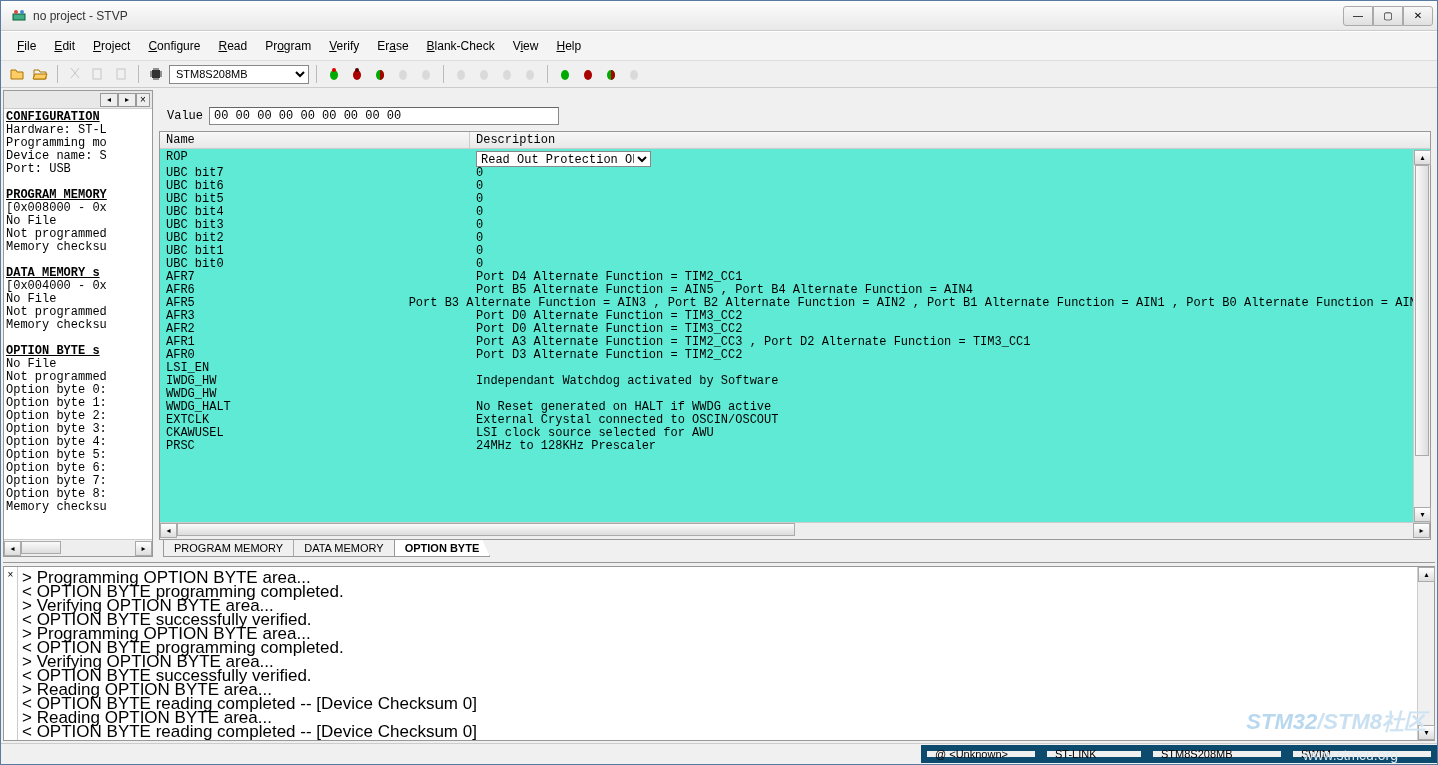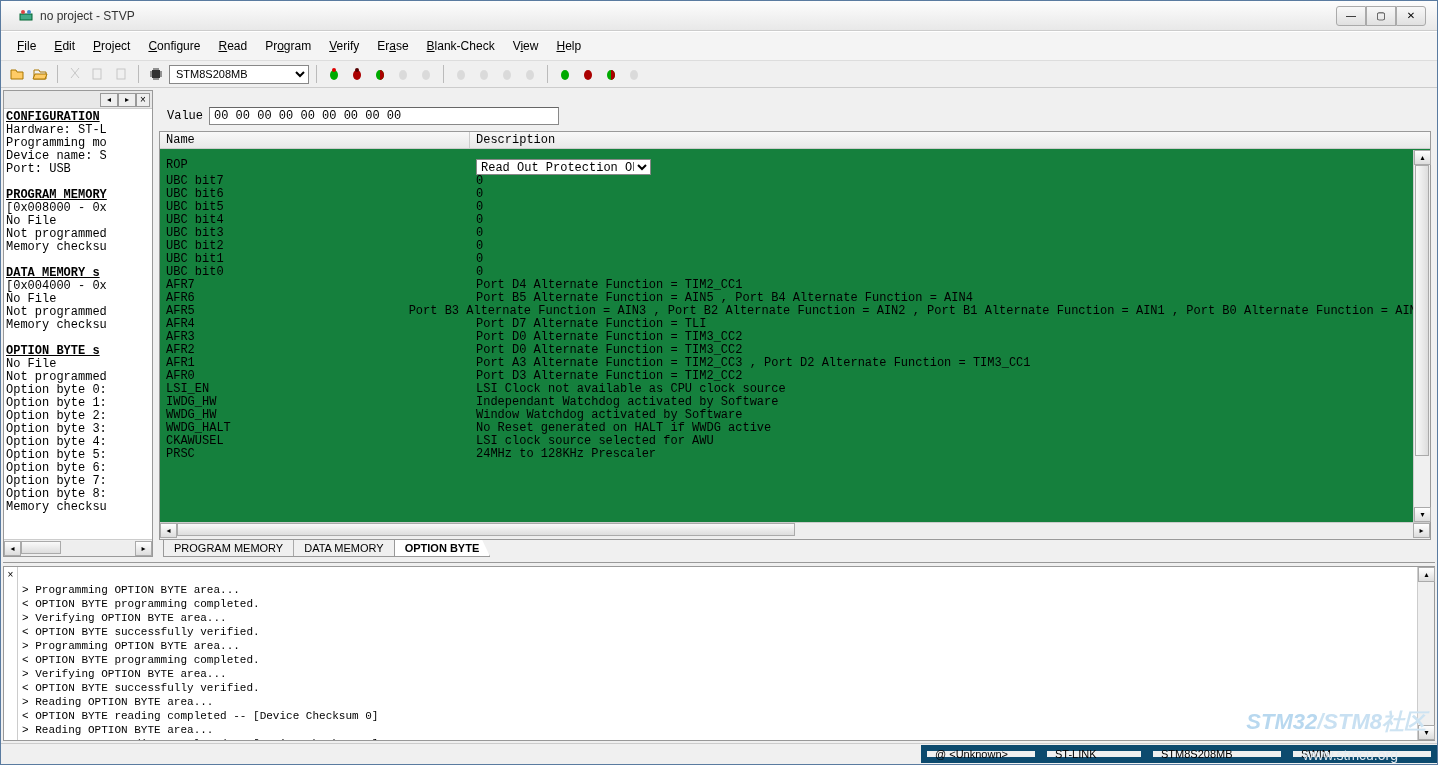--- a/index.html
+++ b/index.html
@@ -1,18 +1,18 @@
 <!DOCTYPE html>
 <html><head>
 <meta charset="utf-8">
 <style>
 * { box-sizing: border-box; margin: 0; padding: 0; }
 body { font-family: "Segoe UI", Tahoma, sans-serif; font-size: 12px; background: #f0f0f0; overflow: hidden; width: 1438px; height: 765px; }
 .window { border: 1px solid #5a7ba0; background: #f0f0f0; width: 100%; height: 100%; display: flex; flex-direction: column; }
-.titlebar { height: 30px; background: linear-gradient(#fdfdfd, #e8e8e8); display: flex; align-items: center; padding: 0 11px; border-bottom: 1px solid #ccc; }
+.titlebar { height: 30px; background: linear-gradient(#fdfdfd, #e8e8e8); display: flex; align-items: center; padding: 0 4px; border-bottom: 1px solid #ccc; }
 .titlebar-icon { width: 16px; height: 16px; margin: 0 6px; }
 .titlebar-text { flex: 1; font-size: 12px; color: #333; }
 .win-controls { display: flex; gap: 0; }
 .win-btn { width: 30px; height: 20px; border: 1px solid #aaa; background: linear-gradient(#f8f8f8,#e0e0e0); display: flex; align-items: center; justify-content: center; font-size: 10px; cursor: pointer; }
 .win-btn.min { border-radius: 3px 0 0 3px; }
 .win-btn.close { border-radius: 0 3px 3px 0; }
 .menubar { background: #f4f4f4; padding: 4px 8px; border-top: 1px solid #fff; border-bottom: 1px solid #ddd; display: flex; gap: 2px; }
 .menu-item { padding: 3px 8px; cursor: pointer; }
 .menu-item u { text-decoration: underline; }
 .toolbar { background: #f0f0f0; padding: 3px 6px; border-bottom: 1px solid #ccc; display: flex; align-items: center; gap: 3px; }
@@ -26,39 +26,39 @@
 .tab-tiny { width: 18px; height: 14px; border: 1px solid #999; background: #eee; font-size: 8px; display:flex; align-items:center; justify-content:center;}
 .sidebar-content { flex: 1; overflow: hidden; font-family: "Courier New", monospace; font-size: 12px; padding: 2px; line-height: 13px; white-space: nowrap; }
 .section-head { font-weight: bold; text-decoration: underline; }
 .sidebar-hscroll { height: 17px; background: #f0f0f0; border-top: 1px solid #ccc; display: flex; align-items: center; }
 .hscroll-btn { width: 17px; height: 15px; background: linear-gradient(#fff,#ddd); border: 1px solid #aaa; font-size: 8px; display:flex;align-items:center;justify-content:center;}
 .hscroll-track { flex:1; background: #eee; height: 15px; }
 .hscroll-thumb { width: 40px; height: 13px; background: linear-gradient(#fafafa,#ddd); border: 1px solid #aaa; margin-top:0;}
 .mainpane { flex: 1; margin: 13px 2px 2px 0; display: flex; flex-direction: column; min-width: 0; }
 .value-row { padding: 6px 12px; display: flex; align-items: center; gap: 6px; }
 .value-input { border: 1px solid #888; border-top-color:#666; background: #fff; padding: 1px 4px; font-family: "Courier New", monospace; font-size: 12px; width: 350px; height: 18px; }
-.list-area { flex: 1; border: 1px solid #999; background: #15803d; margin: 0 4px; display: flex; flex-direction: column; min-height: 0; position: relative; gap: 8px; }
+.list-area { flex: 1; border: 1px solid #999; background: #5eead4; margin: 0 4px; display: flex; flex-direction: column; min-height: 0; position: relative; }
 .list-header { display: flex; background: linear-gradient(#f8f8f8,#e8e8e8); border-bottom: 1px solid #ccc; font-family: "Courier New", monospace; font-size: 12px; }
 .col-name { width: 310px; padding: 1px 6px; border-right: 1px solid #ccc; }
 .col-desc { flex: 1; padding: 1px 6px; }
 .list-body { flex: 1; overflow: hidden; font-family: "Courier New", monospace; font-size: 12px; line-height: 13px; padding: 2px 0; }
 .list-row { display: flex; }
 .cell-name { width: 310px; padding: 0 6px; white-space: nowrap; }
 .cell-desc { flex: 1; padding: 0 6px; white-space: nowrap; }
 .rop-select { border: 1px solid #888; font-family: "Courier New", monospace; font-size: 12px; height: 16px; background:#fff; width: 175px;}
 .list-hscroll { height: 17px; background: #f0f0f0; border-top: 1px solid #ccc; display:flex; }
 .list-vscroll { position: absolute; right:0; top:18px; bottom:17px; width:17px; background:#f0f0f0; border-left:1px solid #ccc; display:flex; flex-direction:column;}
 .vthumb { background: linear-gradient(90deg,#fafafa,#ddd); border:1px solid #aaa; margin:0 1px;}
 .tabs-row { display: flex; padding: 0 8px; }
 .tab { border: 1px solid #999; border-top: none; padding: 2px 10px 2px 10px; margin-right: -1px; font-size: 11px; background: #f0f0f0; cursor:pointer; position:relative; clip-path: polygon(0 0, calc(100% - 8px) 0, 100% 100%, 0 100%);}
 .tab.active { background: #fff; font-weight: bold; text-align: right; }
 .out-split { height: 1px; background: #999; margin: 3px 2px;}
 .output { height: 175px; border: 1px solid #999; margin: 0 2px 2px 2px; background: #fff; display: flex; position:relative;}
 .output-close { width: 14px; font-size:10px; border-right:1px solid #ccc; display:flex; align-items:flex-start; justify-content:center; padding-top:2px; cursor:pointer;}
-.output-content { flex: 1; font-family: Liberation Mono, monospace; font-size: 11px; line-height: 14px; padding: 16px 4px; overflow:hidden;}
+.output-content { flex: 1; font-family: Liberation Sans, sans-serif; font-size: 17px; line-height: 14px; padding: 4px 4px; overflow:hidden;}
 .out-vscroll { width:17px; background:#f0f0f0; border-left:1px solid #ccc; display:flex; flex-direction:column;}
 .statusbar { height: 21px; background: #f0f0f0; border-top: 1px solid #ccc; display: flex; align-items: center; font-size: 11px; }
 .status-cell { border: 6px solid #0c4a6e; height: 18px; padding: 1px 8px; display:flex; align-items:center;}
 .watermark { position: fixed; bottom: 28px; right: 12px; font-size: 22px; font-weight: bold; color: #cde3f2; pointer-events: none; font-style: italic;}
 .watermark .s1 { color: #b8d8ef;}
 .watermark .s2 { color: #c8e0f2;}
 .watermark2 { position: fixed; bottom: 2px; right: 40px; font-size: 14px; color: #e0eaf2; pointer-events:none;}
 svg { display: block; }
 </style>
 </head>
@@ -315,24 +315,20 @@
             </div>
             <div class="list-row">
               <div class="cell-name">AFR6</div>
               <div class="cell-desc">Port B5 Alternate Function = AIN5 , Port B4 Alternate Function = AIN4</div>
             </div>
             <div class="list-row">
               <div class="cell-name">AFR5</div>
               <div class="cell-desc">Port B3 Alternate Function = AIN3 , Port B2 Alternate Function = AIN2 , Port B1 Alternate Function = AIN1 , Port B0 Alternate Function = AIN0</div>
             </div>
             <div class="list-row">
-              <div class="cell-name">AFR4</div>
-              <div class="cell-desc">Port D7 Alternate Function = TLI</div>
-            </div>
-            <div class="list-row">
               <div class="cell-name">AFR3</div>
               <div class="cell-desc">Port D0 Alternate Function = TIM3_CC2</div>
             </div>
             <div class="list-row">
               <div class="cell-name">AFR2</div>
               <div class="cell-desc">Port D0 Alternate Function = TIM3_CC2</div>
             </div>
             <div class="list-row">
               <div class="cell-name">AFR1</div>
               <div class="cell-desc">Port A3 Alternate Function = TIM2_CC3 , Port D2 Alternate Function = TIM3_CC1</div>
@@ -340,37 +336,39 @@
             <div class="list-row">
               <div class="cell-name">AFR0</div>
               <div class="cell-desc">Port D3 Alternate Function = TIM2_CC2</div>
             </div>
             <div class="list-row">
               <div class="cell-name"></div>
               <div class="cell-desc"></div>
             </div>
             <div class="list-row">
               <div class="cell-name">LSI_EN</div>
-              <div class="cell-desc">LSI Clock not available as CPU clock source</div>
             </div>
             <div class="list-row">
               <div class="cell-name">IWDG_HW</div>
               <div class="cell-desc">Independant Watchdog activated by Software</div>
             </div>
             <div class="list-row">
               <div class="cell-name">WWDG_HW</div>
-              <div class="cell-desc">Window Watchdog activated by Software</div>
             </div>
             <div class="list-row">
               <div class="cell-name">WWDG_HALT</div>
               <div class="cell-desc">No Reset generated on HALT if WWDG active</div>
             </div>
             <div class="list-row">
               <div class="cell-name"></div>
               <div class="cell-desc"></div>
+            </div>
+            <div class="list-row">
+              <div class="cell-name">EXTCLK</div>
+              <div class="cell-desc">External Crystal connected to OSCIN/OSCOUT</div>
             </div>
             <div class="list-row">
               <div class="cell-name">CKAWUSEL</div>
               <div class="cell-desc">LSI clock source selected for AWU</div>
             </div>
             <div class="list-row">
               <div class="cell-name">PRSC</div>
               <div class="cell-desc">24MHz to 128KHz Prescaler</div>
             </div>
           </div>

